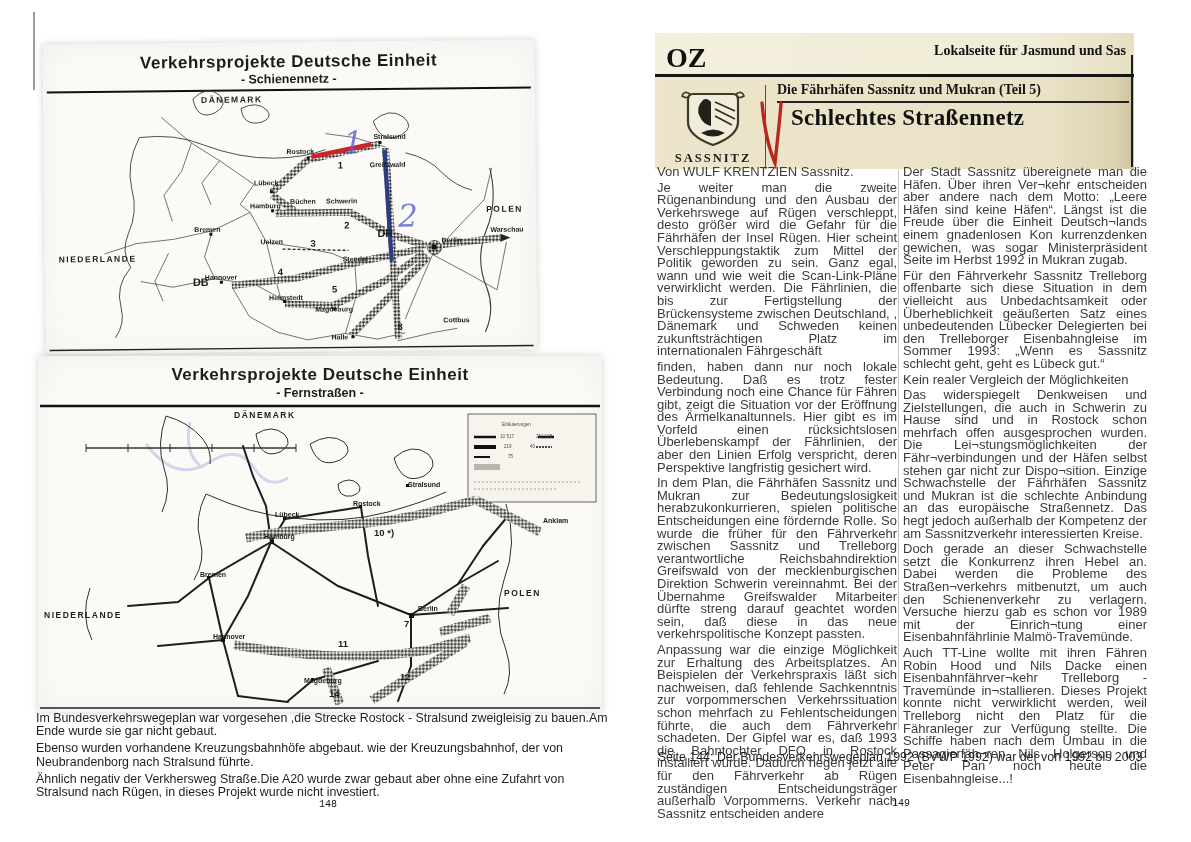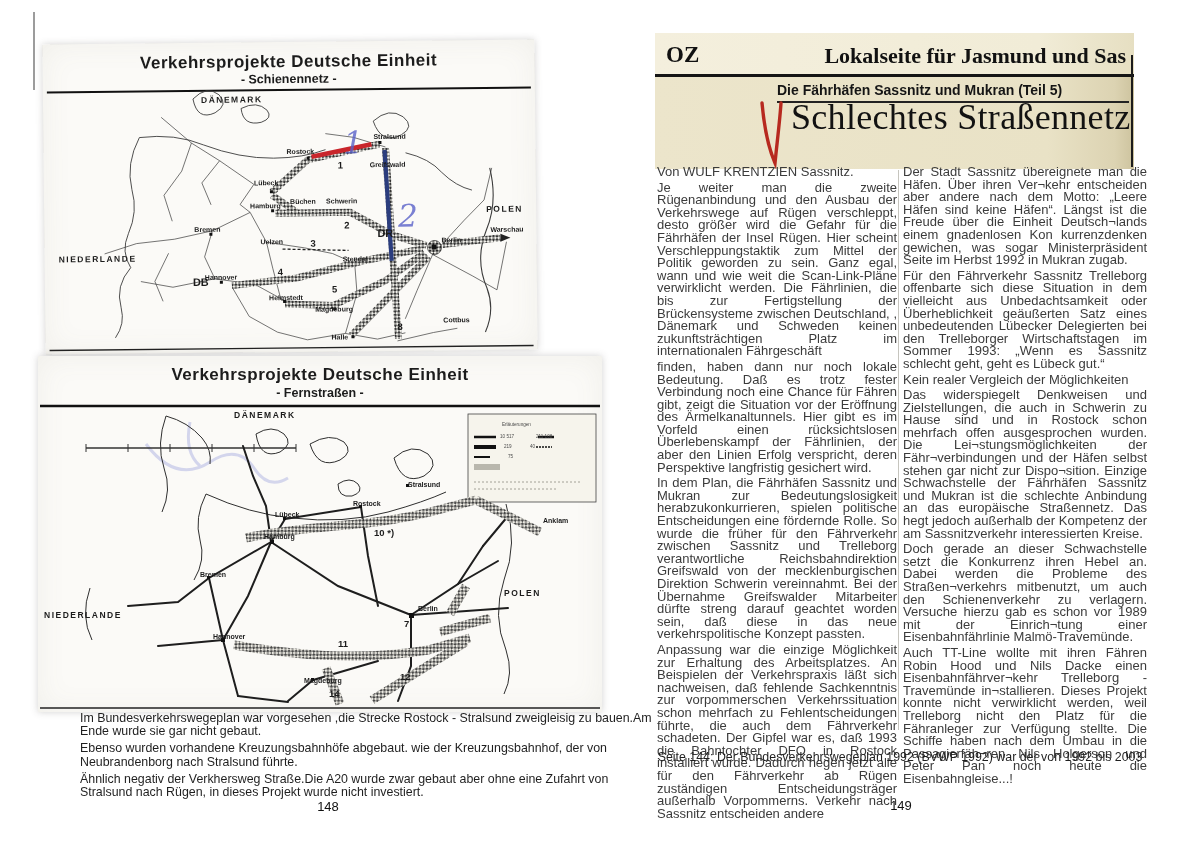--- a/index.html
+++ b/index.html
@@ -16,42 +16,42 @@
   svg text{fill:#1c1c1c;}
   .maptitle{font-family:"Liberation Sans",sans-serif;font-weight:bold;font-size:17px;text-anchor:middle;letter-spacing:.5px;}
   .mapsub{font-family:"Liberation Sans",sans-serif;font-weight:bold;font-size:12.5px;text-anchor:middle;}
   .city{font-family:"Liberation Sans",sans-serif;font-weight:bold;font-size:7px;}
   .region{font-family:"Liberation Sans",sans-serif;font-weight:bold;font-size:8.5px;letter-spacing:1.5px;}
   .big{font-family:"Liberation Sans",sans-serif;font-weight:bold;font-size:11px;}
   .num{font-family:"Liberation Sans",sans-serif;font-weight:bold;font-size:9.5px;}
   .tiny{font-family:"Liberation Sans",sans-serif;font-size:4.6px;fill:#4a4a4a;}
   .hand{font-family:"DejaVu Serif",serif;font-style:italic;font-size:31px;fill:#5a62c9;opacity:.8;}
 
-  #notes{left:36px;top:712px;width:572px;font-size:12.4px;line-height:13.2px;color:#1f1f1f;margin-left:44px;}
+  #notes{left:36px;top:712px;width:572px;font-size:12.4px;line-height:13.2px;color:#1f1f1f;}
   #notes p{margin:0 0 4px 0;}
-  .pagenum{font-family:Liberation Sans, sans-serif;font-size:13px;color:#111;text-align:center;}
+  .pagenum{font-family:Liberation Mono, monospace;font-size:10px;color:#111;text-align:center;}
   #pagenum-left{left:48px;top:799px;width:560px;}
   #pagenum-right{left:655px;top:798px;width:492px;}
 
   
   #clip{left:655px;top:33px;width:494px;height:712px;}
   #np-head{position:absolute;left:0;top:0;width:479px;height:41px;
            background:linear-gradient(90deg,#f4efdd, #f1ecd7 80%, #e6dfc2);
            border-bottom:3px solid #151515;}
-  #np-oz{position:absolute;left:11px;top:9px;font-family:"Liberation Serif",serif;font-weight:bold;font-size:23px;color:#111;}
-  #np-local{position:absolute;right:8px;top:10px;font-family:"Liberation Serif",serif;font-weight:bold;font-size:22px;color:#111;white-space:nowrap;}
+  #np-oz{position:absolute;left:11px;top:9px;font-family:"Liberation Serif",serif;font-weight:bold;font-size:28px;color:#111;}
+  #np-local{position:absolute;right:8px;top:10px;font-family:"Liberation Serif",serif;font-weight:bold;font-size:14px;color:#111;white-space:nowrap;}
   #np-band{position:absolute;left:0;top:44px;width:479px;height:92px;
            background:linear-gradient(90deg,#ece5cb 0%,#e9e2c6 82%,#dcd3b2 96%,#cdc39e 100%);}
   #crest-box{position:absolute;left:6px;top:8px;width:104px;height:84px;border-right:1px solid #55503e;}
   #crest-caption{position:absolute;left:0;top:66px;width:104px;text-align:center;
            font-family:"Liberation Serif",serif;font-weight:bold;font-size:12.5px;letter-spacing:2px;color:#1d1d14;}
-  #kicker{position:absolute;left:122px;top:5px;width:352px;font-family:Liberation Sans, sans-serif;font-weight:bold;
+  #kicker{position:absolute;left:122px;top:5px;width:352px;font-family:Liberation Serif, serif;font-weight:bold;
            font-size:14px;color:#151515;border-bottom:2px solid #222;padding-bottom:3px;}
   #headline{position:absolute;left:120px;top:25px;width:360px;font-family:"Liberation Serif",serif;
-           font-weight:normal;font-size:36px;line-height:31px;color:#121212;letter-spacing:.3px;white-space:nowrap;}
+           font-weight:bold;font-size:23px;line-height:31px;color:#121212;letter-spacing:.3px;white-space:nowrap;}
   #headline .hl1{padding-left:16px;}
   #check-mark{position:absolute;left:100px;top:20px;}
   #clip-edge{position:absolute;left:476px;top:22px;width:2px;height:112px;background:#1c1c1c;}
 
   #article{position:absolute;left:0;top:133px;width:494px;}
   .np-col{position:absolute;top:0;font-size:13px;line-height:12.6px;color:#3b3b3b;}
   .np-col p{margin:0 0 3px 0;text-align:justify;}
   #col-left{left:2px;width:240px;}
   #col-right{left:248px;width:244px;}
   #col-sep{position:absolute;left:243px;top:4px;width:1px;height:560px;background:#c6c5be;}
@@ -302,20 +302,30 @@
 <div id="pagenum-left" class="abs pagenum">148</div>
 
 <div id="clip" class="abs">
 
   <div id="np-head">
     <div id="np-oz">OZ</div>
     <div id="np-local">Lokalseite für Jasmund und Sas</div>
   </div>
 
   <div id="np-band">
+    <div id="crest-box">
+      <svg width="100" height="62" viewBox="0 0 100 62" style="position:absolute;left:2px;top:2px;">
+        <path d="M30,7 L70,7 Q75,7 75,13 L75,35 Q75,49 50,58 Q25,49 25,35 L25,13 Q25,7 30,7" fill="#f1edda" stroke="#3e3a28" stroke-width="2.2"></path>
+        <path d="M27,7 q-6,-4 -8,2 q6,4 8,-2 M73,7 q6,-4 8,2 q-6,4 -8,-2" fill="none" stroke="#3e3a28" stroke-width="1.6"></path>
+        <path d="M40,13 q-8,8 -3,17 q3,7 11,9 L48,15 q-4,-5 -8,-2" fill="#22201a"></path>
+        <path d="M52,15 L72,24 M52,22 L72,32 M52,29 L69,38" stroke="#33301f" stroke-width="1.8"></path>
+        <path d="M38,46 q12,-7 24,0 q-12,7 -24,0" fill="#22201a"></path>
+      </svg>
+      <div id="crest-caption">SASSNITZ</div>
+    </div>
 
     <div id="kicker">Die Fährhäfen Sassnitz und Mukran (Teil 5)</div>
 
     <div id="headline">
       <div class="hl1">Schlechtes Straßennetz</div>
     </div>
 
     <svg id="check-mark" width="30" height="72" viewBox="0 0 30 72">
       <path d="M7,6 C9,28 13,50 20,66 C22,46 25,22 26,6" stroke="#b7291f" stroke-width="3.4" fill="none" stroke-linecap="round"></path>
     </svg>
@@ -327,21 +337,21 @@
     <div id="col-left" class="np-col">
         <p>Von WULF KRENTZIEN Sassnitz.</p>
         <p>Je weiter man die zweite Rügenanbindung und den Ausbau der Verkehrswege auf Rügen verschleppt, desto größer wird die Gefahr für die Fährhäfen der Insel Rügen. Hier scheint Verschleppungstaktik zum Mittel der Politik geworden zu sein. Ganz egal, wann und wie weit die Scan-Link-Pläne verwirklicht werden. Die Fährlinien, die bis zur Fertigstellung der Brückensysteme zwischen Deutschland, , Dänemark und Schweden keinen zukunftsträchtigen Platz im internationalen Fährgeschäft</p>
         <p>finden, haben dann nur noch lokale Bedeutung. Daß es trotz fester Verbindung noch eine Chance für Fähren gibt, zeigt die Situation vor der Eröffnung des Ärmelkanaltunnels. Hier gibt es im Vorfeld einen rücksichtslosen Überlebenskampf der Fährlinien, der aber den Linien Erfolg verspricht, deren Perspektive langfristig gesichert wird.</p>
         <p>In dem Plan, die Fährhäfen Sassnitz und Mukran zur Bedeutungslosigkeit herabzukonkurrieren, spielen politische Entscheidungen eine fördernde Rolle. So wurde die früher für den Fährverkehr zwischen Sassnitz und Trelleborg verantwortliche Reichsbahndirektion Greifswald von der mecklenburgischen Direktion Schwerin vereinnahmt. Bei der Übernahme Greifswalder Mitarbeiter dürfte streng darauf geachtet worden sein, daß diese in das neue verkehrspolitische Konzept passten.</p>
         <p>Anpassung war die einzige Möglichkeit zur Erhaltung des Arbeitsplatzes. An Beispielen der Verkehrspraxis läßt sich nachweisen, daß fehlende Sachkenntnis zur vorpommerschen Verkehrssituation schon mehrfach zu Fehlentscheidungen führte, die auch dem Fährverkehr schadeten. Der Gipfel war es, daß 1993 die Bahntochter DFO in Rostock installiert wurde. Dadurch hegen jetzt alle für den Fährverkehr ab Rügen zuständigen Entscheidungsträger außerhalb Vorpommerns. Verkehr nach Sassnitz entscheiden andere</p>
       </div>
     <div id="col-sep"></div>
     <div id="col-right" class="np-col">
         <p>Der Stadt Sassnitz übereignete man die Häfen. Über ihren Ver¬kehr entscheiden aber andere nach dem Motto: „Leere Häfen sind keine Häfen“. Längst ist die Freude über die Einheit Deutsch¬lands einem gnadenlosen Kon kurrenzdenken gewichen, was sogar Ministerpräsident Seite im Herbst 1992 in Mukran zugab.</p>
-        <p>Für den Fährverkehr Sassnitz Trelleborg offenbarte sich diese Situation in dem vielleicht aus Unbedachtsamkeit oder Überheblichkeit geäußerten Satz eines unbedeutenden Lübecker Delegierten bei den Trelleborger Wirtschaftstagen im Sommer 1993: „Wenn es Sassnitz schlecht geht, geht es Lübeck gut.“</p>
+        <p>Für den Fährverkehr Sassnitz Trelleborg offenbarte sich diese Situation in dem vielleicht aus Unbedachtsamkeit oder Überheblichkeit geäußerten Satz eines unbedeutenden Lübecker Delegierten bei den Trelleborger Eisenbahngleise im Sommer 1993: „Wenn es Sassnitz schlecht geht, geht es Lübeck gut.“</p>
         <p>Kein realer Vergleich der Möglichkeiten</p>
         <p>Das widerspiegelt Denkweisen und Zielstellungen, die auch in Schwerin zu Hause sind und in Rostock schon mehrfach offen ausgesprochen wurden. Die Lei¬stungsmöglichkeiten der Fähr¬verbindungen und der Häfen selbst stehen gar nicht zur Dispo¬sition. Einzige Schwachstelle der Fährhäfen Sassnitz und Mukran ist die schlechte Anbindung an das europäische Straßennetz. Das hegt jedoch außerhalb der Kompetenz der am Sassnitzverkehr interessierten Kreise.</p>
         <p>Doch gerade an dieser Schwachstelle setzt die Konkurrenz ihren Hebel an. Dabei werden die Probleme des Straßen¬verkehrs mitbenutzt, um auch den Schienenverkehr zu verlagern. Versuche hierzu gab es schon vor 1989 mit der Einrich¬tung einer Eisenbahnfährlinie Malmö-Travemünde.</p>
         <p>Auch TT-Line wollte mit ihren Fähren Robin Hood und Nils Dacke einen Eisenbahnfährver¬kehr Trelleborg -Travemünde in¬stallieren. Dieses Projekt konnte nicht verwirklicht werden, weil Trelleborg nicht den Platz für die Fähranleger zur Verfügung stellte. Die Schiffe haben nach dem Umbau in die Passagierfäh¬ren Nils Holgerson und Peter Pan noch heute die Eisenbahngleise...!</p>
       </div>
   </div>
 </div>
 
 <div id="caption" class="abs">Seite 144: Der Bundesverkehrswegeplan 1992 (BVWP 1992) war der von 1992 bis 2003</div>
 <div id="pagenum-right" class="abs pagenum">149</div>

